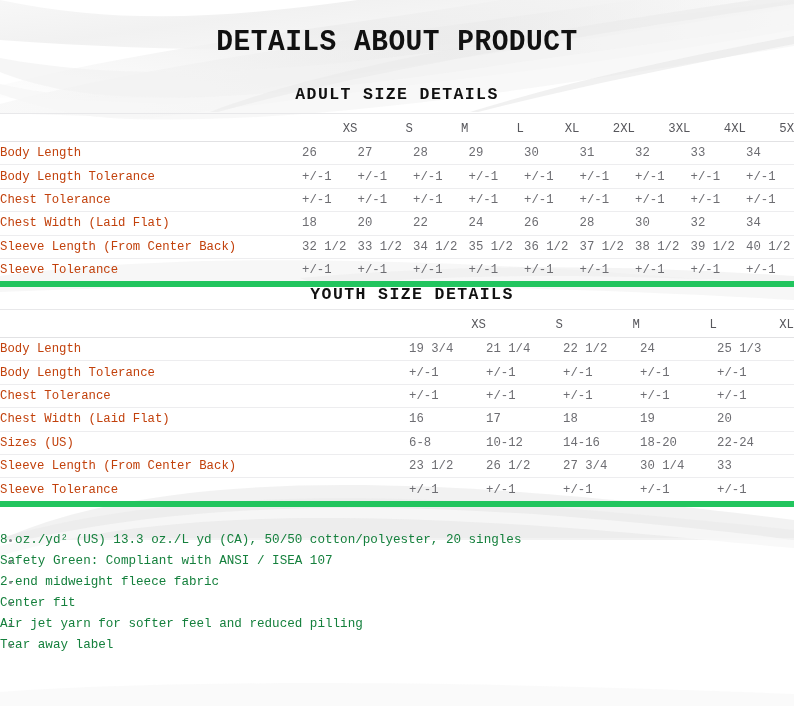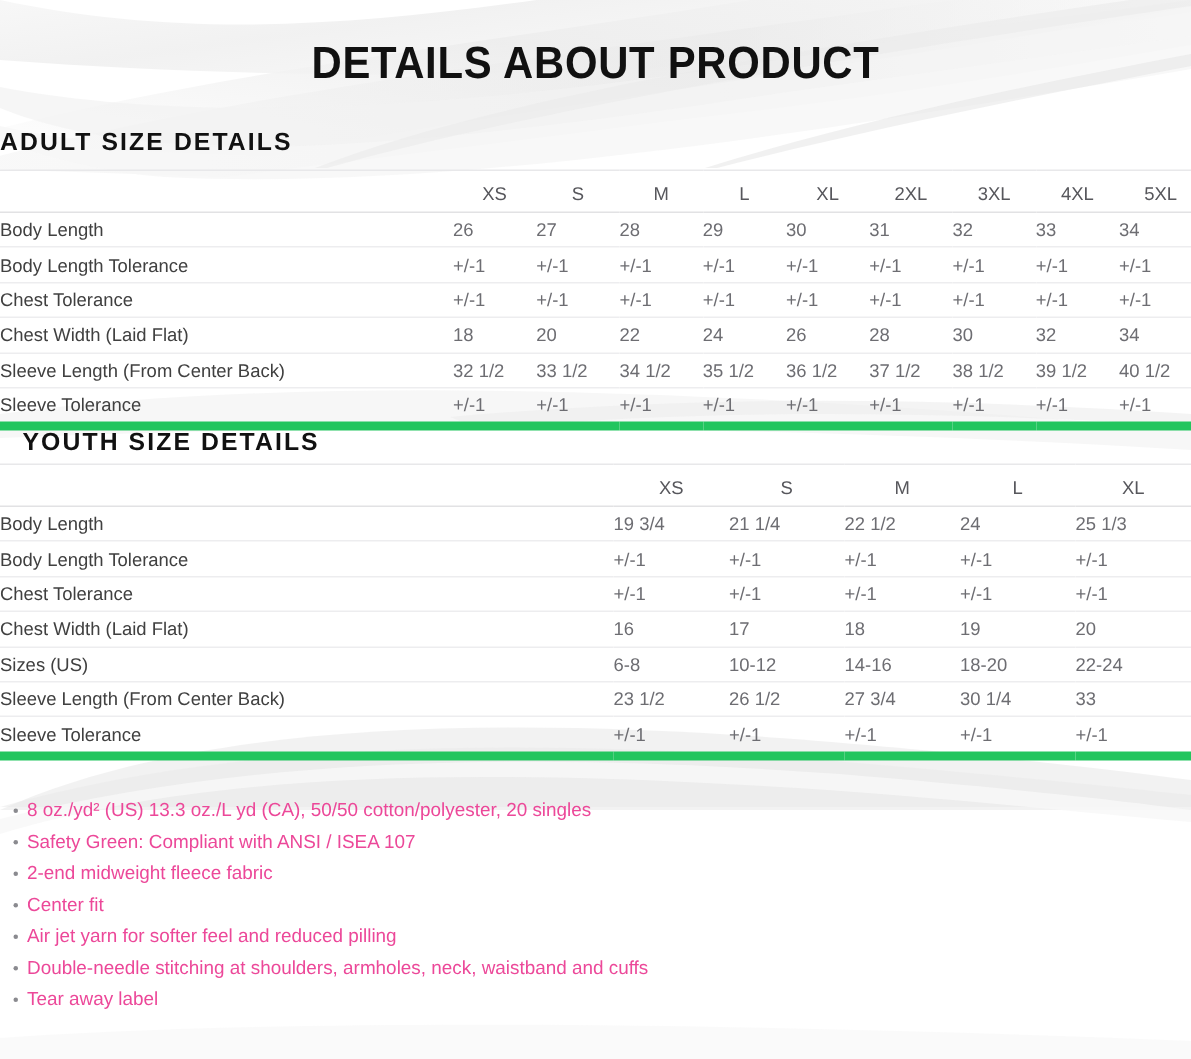--- a/index.html
+++ b/index.html
@@ -24,36 +24,37 @@
     pointer-events: none;
     z-index: 0;
   }
   .bg-layer svg { display: block; width: 794px; height: 706px; }
 
   .page {
     position: relative;
     z-index: 1;
     width: 794px;
     height: 642px;
+    font-family: Liberation Mono, monospace;
   }
 
   
   .main-title {
     text-align: center;
     font-size: 30px;
     font-weight: bold;
     color: #111111;
     letter-spacing: 0.5px;
     margin: 0;
     padding-top: 26px;
     line-height: 1.1;
     transform: scaleX(0.93);
   }
   .section-title {
-    text-align: left;
+    text-align: center;
     font-size: 16.5px;
     font-weight: bold;
     color: #111111;
     letter-spacing: 1.4px;
     margin: 0;
     line-height: 1.1;
   }
   .adult-title-wrap { padding-top: 27px; padding-bottom: 9px; }
 
   
@@ -61,39 +62,39 @@
     width: 794px;
     border-collapse: collapse;
     table-layout: fixed;
     font-size: 12.3px;
     color: #6d6d72;
     background: transparent;
   }
   table.size-table tr.header-row th {
     font-weight: normal;
     color: #57575c;
-    text-align: center;
+    text-align: right;
     padding: 0 0 5px 0;
     height: 22px;
     vertical-align: bottom;
     border-bottom: 1px solid #e2e2e4;
     border-top: 1px solid #e8e8ea;
   }
   table.size-table tr.header-row th.rowlabel-head {
     border-top: 1px solid #e8e8ea;
   }
   table.size-table td {
     padding: 0;
     height: 22.4px;
     vertical-align: middle;
     border-bottom: 1px solid #ededef;
     white-space: nowrap;
   }
   table.size-table tr:last-child td { border-bottom: 6px solid #22c55e; }
-  td.row-label { padding-left: 10px; color: #404040; }
+  td.row-label { padding-left: 10px; color: #c2410c; }
   td.val, th.val { color: #6d6d72; }
 
   
   table.adult col.c-label { width: 302px; }
   table.adult col.c-size  { width: 55.5px; }
 
   
   table.youth col.c-label { width: 409px; }
   table.youth col.c-size  { width: 77px; }
 
@@ -102,24 +103,24 @@
     list-style: none;
     margin: 0;
     padding: 0;
     position: absolute;
     left: 0;
     top: 530px;
     width: 794px;
   }
   .features li {
     position: relative;
-    padding-left: 18px;
+    padding-left: 0;
     font-size: 12.6px;
     line-height: 21px;
-    color: #ec4899;
+    color: #15803d;
   }
   .features li::before {
     content: "";
     position: absolute;
     left: 9px;
     top: 9px;
     width: 3px;
     height: 3px;
     border-radius: 50%;
     background: #8a8a8f;
@@ -371,17 +372,16 @@
         </tbody>
     </table>
   </div>
 
   <ul class="features">
       <li>8 oz./yd² (US) 13.3 oz./L yd (CA), 50/50 cotton/polyester, 20 singles</li>
       <li>Safety Green: Compliant with ANSI / ISEA 107</li>
       <li>2-end midweight fleece fabric</li>
       <li>Center fit</li>
       <li>Air jet yarn for softer feel and reduced pilling</li>
-      <li>Double-needle stitching at shoulders, armholes, neck, waistband and cuffs</li>
       <li>Tear away label</li>
     </ul>
 
 </div>
 
 </body></html>

